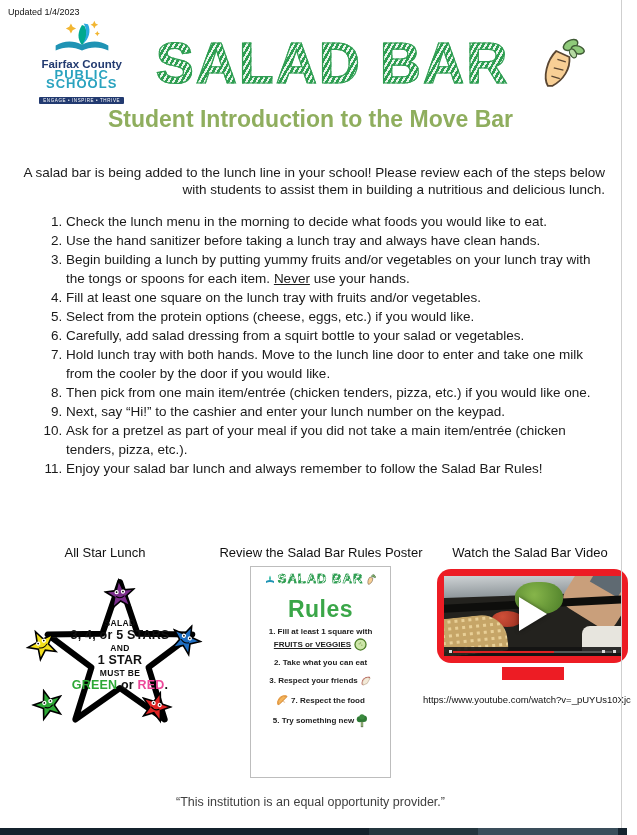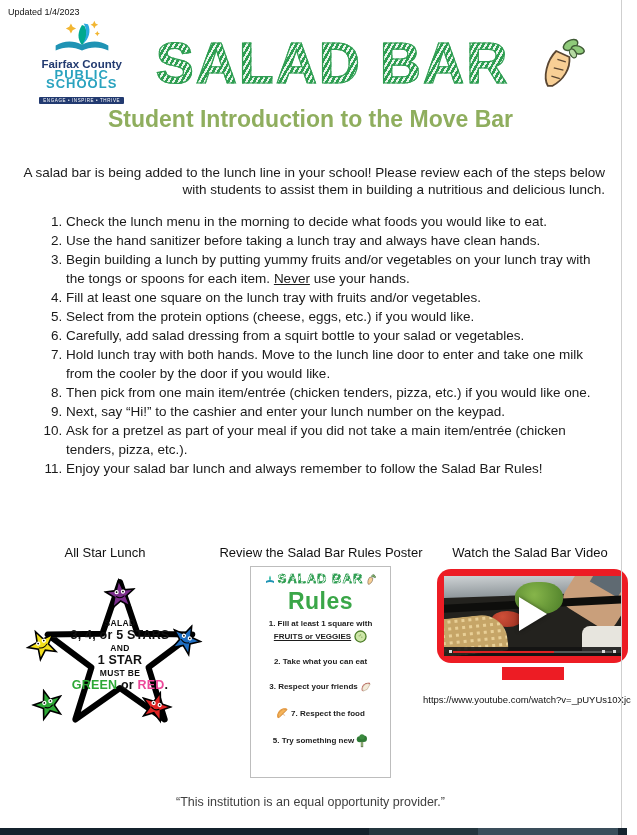--- a/index.html
+++ b/index.html
@@ -42,22 +42,22 @@
   .star-big{position:absolute;left:0;top:0;}
   .star-text{position:absolute;left:0;right:0;top:42px;text-align:center;font-weight:800;color:#111;line-height:1.18;}
   .st-sm{font-size:8.5px;letter-spacing:.3px;}
   .st-lg{font-size:12.5px;letter-spacing:.2px;}
   .mini-star{position:absolute;width:32px;height:32px;}
 
   
   .poster{position:absolute;left:250px;top:566px;width:141px;height:212px;background:#fff;border:1px solid #bdbdbd;box-sizing:border-box;text-align:center;padding:5px 3px 0 3px;}
   .poster-head{display:flex;align-items:center;justify-content:center;gap:3px;}
   .poster-title{font-size:13px;letter-spacing:1px;line-height:14px;}
-  .poster-rules{font-size:23px;font-weight:800;color:#3aa648;line-height:25px;margin-top:3px;letter-spacing:.5px;}
-  .rule{font-size:8px;font-weight:bold;color:#1d1d1d;line-height:10px;margin-top:14px;display:flex;align-items:center;justify-content:center;gap:2px;}
+  .poster-rules{font-size:23px;font-weight:800;color:#3aa648;line-height:25px;margin-top:11px;letter-spacing:.5px;}
+  .rule{font-size:8px;font-weight:bold;color:#1d1d1d;line-height:10px;margin-top:7px;display:flex;align-items:center;justify-content:center;gap:2px;}
   .rule .txt{display:inline-block;}
   .rule1{flex-direction:column;gap:1px;margin-top:5px;}
   .rule1 .line2{display:flex;align-items:center;gap:3px;}
   .rule1 u{font-size:8px;}
 
   
   .video-frame{position:absolute;left:437px;top:569px;width:191px;height:94px;background:#ed1c24;border-radius:14px;box-sizing:border-box;padding:7px;cursor:pointer;}
   .video-screen{position:relative;width:100%;height:100%;background:#23221e;overflow:hidden;}
   .vs-top{position:absolute;left:-5%;top:-6%;width:110%;height:30%;background:linear-gradient(180deg,#d4d8da,#8f979b);transform:rotate(-2deg);}
   .vs-arm{position:absolute;right:-8px;top:-10px;width:34%;height:70%;background:#c99f7b;transform:rotate(32deg);border-radius:12px;}

